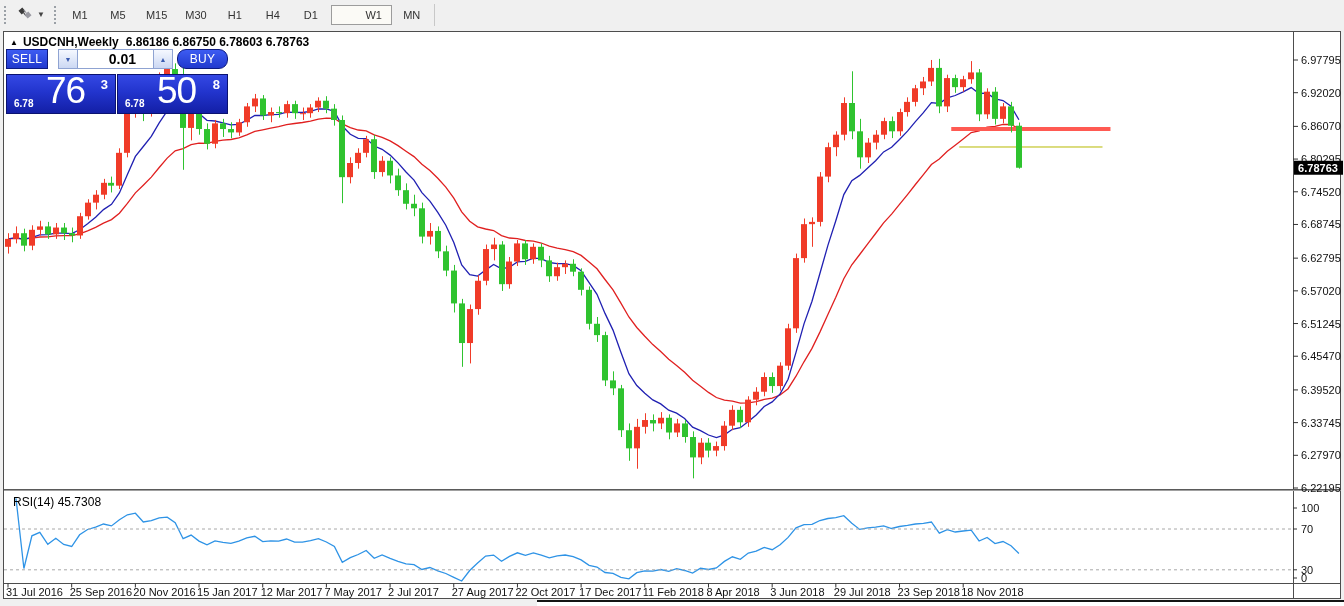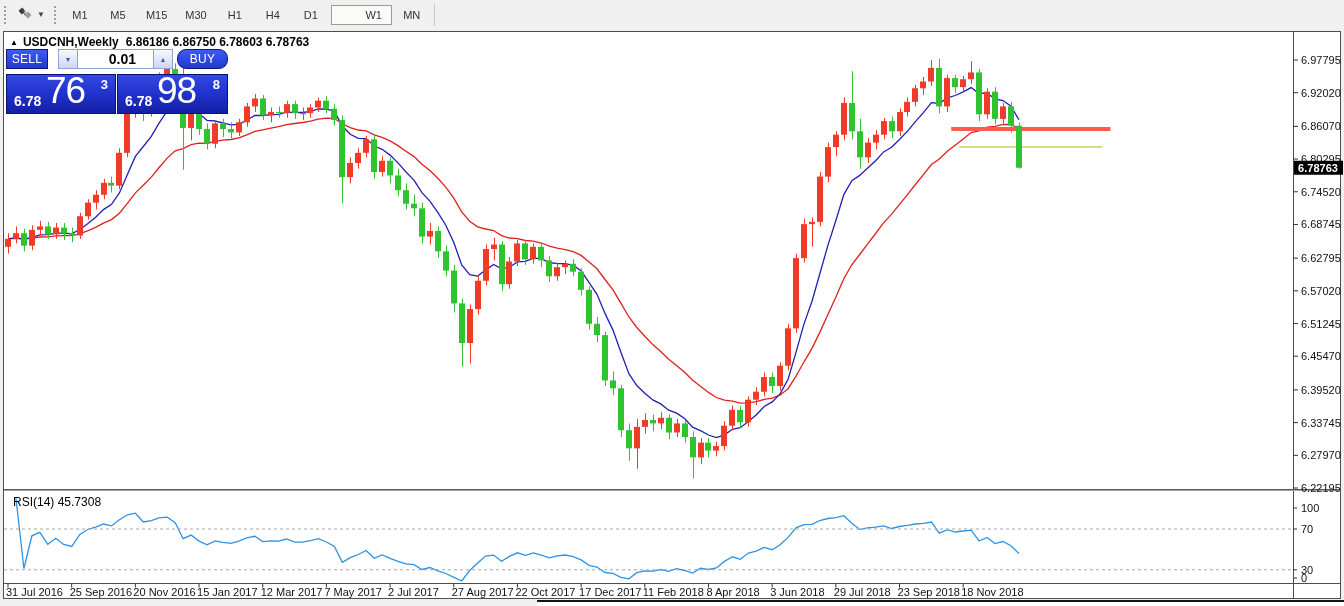--- a/index.html
+++ b/index.html
@@ -40,21 +40,21 @@
   .spin{width:20px;background:linear-gradient(#f5f8ff,#ccd8f3);border:1px solid #8fa3d2;color:#3c5cb0;
     font-size:7px;display:flex;align-items:center;justify-content:center;box-sizing:border-box;}
   .vol-field{flex:1;background:#fff;border-top:1px solid #8fa3d2;border-bottom:1px solid #8fa3d2;
     display:flex;align-items:center;justify-content:flex-end;padding-right:17px;
     font-size:14px;font-weight:bold;color:#000;box-sizing:border-box;}
   .tp-row2{display:flex;margin-top:5px;height:40px;}
   .price-box{position:relative;background:linear-gradient(#3448e4 0%,#2234cd 45%,#131fa6 100%);
     border:1px solid #0a1270;color:#fff;box-sizing:border-box;}
   .pb-sell{width:110px;margin-right:1px;}
   .pb-buy{width:111px;}
-  .pb-prefix{position:absolute;left:7px;bottom:4px;font-size:14px;font-weight:bold;}
+  .pb-prefix{position:absolute;left:7px;bottom:4px;font-size:10px;font-weight:bold;}
   .pb-big{position:absolute;left:39px;top:-5px;font-size:37px;font-weight:normal;letter-spacing:-1px;}
   .pb-sup{position:absolute;right:7px;top:2px;font-size:13px;font-weight:bold;}
   
   .rsi-label{position:absolute;left:13px;top:495px;z-index:10;font-size:12px;color:#000;}
   
   .bg-window-edge{position:absolute;left:537px;top:600px;width:807px;height:6px;
     background:#ffffff;border-top:2px solid #141414;box-sizing:border-box;z-index:15;}
 </style>
 </head>
 <body>
@@ -110,21 +110,21 @@
     <div class="tp-btn btn-buy">BUY</div>
   </div>
   <div class="tp-row2">
     <div class="price-box pb-sell">
       <span class="pb-prefix">6.78</span>
       <span class="pb-big">76</span>
       <span class="pb-sup">3</span>
     </div>
     <div class="price-box pb-buy">
       <span class="pb-prefix">6.78</span>
-      <span class="pb-big">98</span>
+      <span class="pb-big">50</span>
       <span class="pb-sup">8</span>
     </div>
   </div>
 </div>
 
 <div class="rsi-label">RSI(14) 45.7308</div>
 
 <svg id="chart" class="chart-svg" width="1344" height="606">
     <defs>
       <clipPath id="mainClip">

